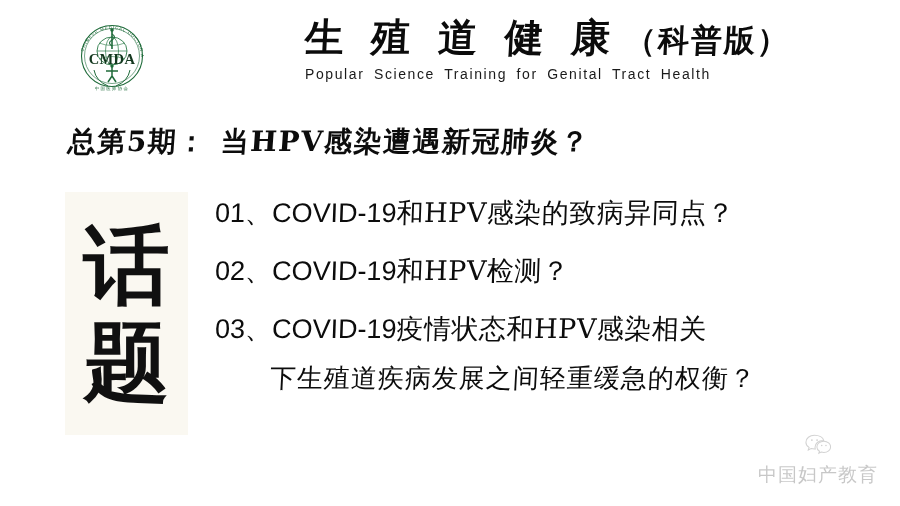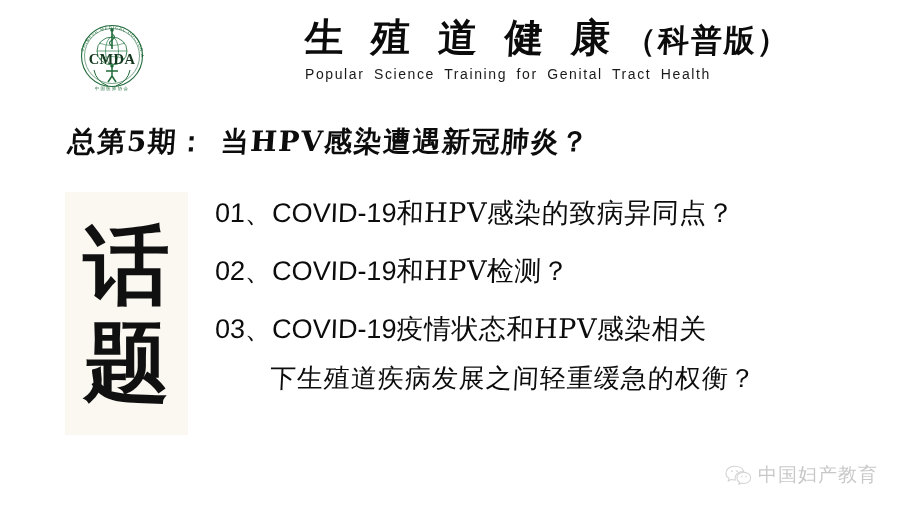--- a/index.html
+++ b/index.html
@@ -157,20 +157,21 @@
 
   
   .watermark {
     position: absolute;
     right: 22px;
     bottom: 18px;
     display: flex;
     align-items: center;
     gap: 7px;
     opacity: 0.30;
+    flex-direction: column;
   }
   .wm-icon { width: 26px; height: 22px; display: block; }
   .wm-text {
     font-family: "DejaVu Sans", "Liberation Sans", sans-serif;
     font-size: 19px;
     color: #4a4a4a;
     letter-spacing: 1px;
     white-space: nowrap;
   }
 </style>

